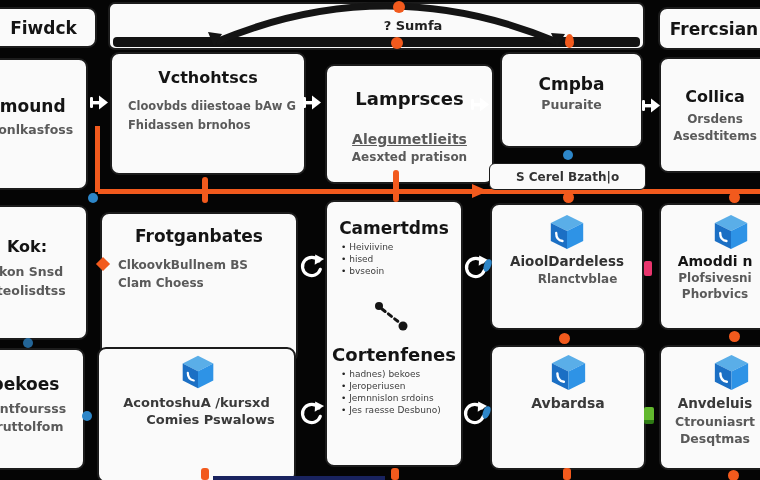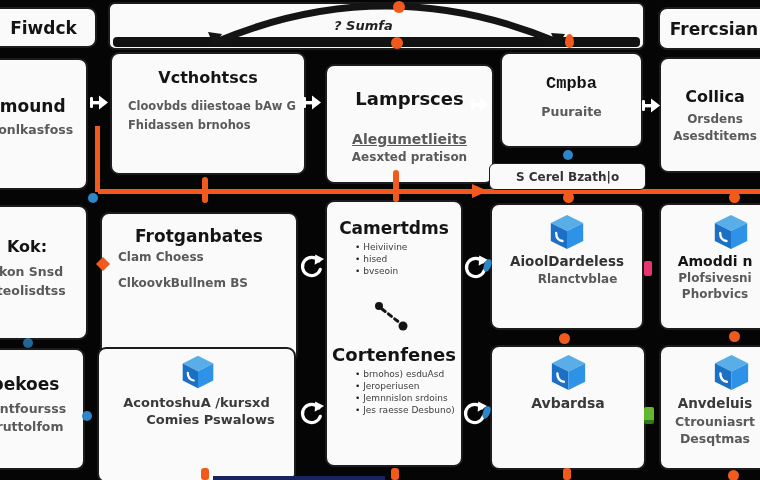--- a/index.html
+++ b/index.html
@@ -9,21 +9,21 @@
        box-sizing:border-box;text-align:center;color:#222;}
   .box .title{font-weight:bold;color:#141414;}
   .box .line{color:#5a5a5a;font-weight:600;}
   .leftpad{text-align:left;padding-left:16px;}
   .dot{position:absolute;border-radius:50%;}
   .orange{background:#f25a1d;}
   .blue{background:#2d86c8;}
   .tick{position:absolute;background:#f25a1d;border-radius:3px;}
   .bar{position:absolute;background:#f25a1d;}
   .overlay{position:absolute;left:0;top:0;pointer-events:none;}
-  .bullets{list-style:none;margin:4px 0 0 0;padding:0 0 0 28px;text-align:left;color:#3d3d3d;}
+  .bullets{list-style:none;margin:4px 0 0 0;padding:0 0 0 14px;text-align:left;color:#3d3d3d;}
   .bullets li{margin:2px 0;}
   .bullets li::before{content:"• ";color:#222;}
   .cubewrap{position:absolute;}
 </style>
 </head>
 <body>
 
 <div class="canvas">
 
   <svg width="0" height="0" style="position:absolute">
@@ -55,21 +55,21 @@
   </div>
 
   <div class="box" style="left:108px;top:2px;width:537px;height:48px;border-radius:7px;"></div>
   <div style="position:absolute;left:113px;top:37px;width:527px;height:10px;background:#121212;border-radius:4px;"></div>
 
   <svg class="overlay" width="760" height="60">
     <path d="M216 42 Q 386 -30 557 42" stroke="#141414" stroke-width="7" fill="none"></path>
     <polygon points="208,32 222,34 214,47" fill="#141414"></polygon>
     <polygon points="551,33 565,34 557,47" fill="#141414"></polygon>
   </svg>
-  <span style="position:absolute;left:334px;top:18px;width:90px;font-size:13px;color:#222;font-weight:600;font-style:italic;">? Sumfa</span>
+  <span style="position:absolute;left:368px;top:18px;width:90px;text-align:center;font-size:13px;color:#222;font-weight:600;">? Sumfa</span>
 
   <div class="dot orange" style="left:393px;top:1px;width:12px;height:12px;"></div>
   <div class="dot orange" style="left:391px;top:37px;width:12px;height:12px;"></div>
   <div class="dot orange" style="left:565px;top:34px;width:9px;height:14px;border-radius:50% 50% 50% 50%/60% 60% 40% 40%;"></div>
 
   <div class="box" style="left:658px;top:7px;width:112px;height:43px;display:flex;align-items:center;justify-content:center;">
     <span class="title" style="font-size:17px;">Frercsian</span>
   </div>
 
   <div class="box" style="left:-34px;top:58px;width:122px;height:132px;">
@@ -83,56 +83,56 @@
     <div class="line leftpad" style="font-size:11.5px;margin-top:5px;">Fhidassen brnohos</div>
   </div>
 
   <div class="box" style="left:325px;top:64px;width:169px;height:120px;">
     <div class="title" style="font-size:18px;margin-top:22px;">Lamprsces</div>
     <div class="line" style="font-size:14px;margin-top:22px;text-decoration:underline;">Alegumetlieits</div>
     <div class="line" style="font-size:12px;margin-top:3px;">Aesxted pratison</div>
   </div>
 
   <div class="box" style="left:500px;top:52px;width:143px;height:96px;">
-    <div class="title" style="font-size:17px;margin-top:20px;font-family:Liberation Mono, monospace;">Cmpba</div>
-    <div class="line" style="font-size:12.5px;margin-top:11px;">Puuraite</div>
+    <div class="title" style="font-size:17px;margin-top:20px;">Cmpba</div>
+    <div class="line" style="font-size:12.5px;margin-top:3px;">Puuraite</div>
   </div>
 
   <div class="box" style="left:659px;top:57px;width:112px;height:116px;">
     <div class="title" style="font-size:16px;margin-top:28px;">Collica</div>
     <div class="line" style="font-size:12px;margin-top:6px;">Orsdens</div>
     <div class="line" style="font-size:12px;margin-top:3px;">Asesdtitems</div>
   </div>
 
   <div class="box" style="left:489px;top:163px;width:157px;height:27px;border-radius:6px;border-width:1.5px;display:flex;align-items:center;justify-content:center;">
     <span style="font-size:12px;color:#333;font-weight:600;">S Cerel Bzath|o</span>
   </div>
 
   <div class="box" style="left:-34px;top:205px;width:122px;height:135px;">
     <div class="title" style="font-size:16px;margin-top:30px;">Kok:</div>
     <div class="line" style="font-size:12.5px;margin-top:8px;">vkon Snsd</div>
     <div class="line" style="font-size:12.5px;margin-top:4px;">oteolisdtss</div>
   </div>
 
   <div class="box" style="left:100px;top:212px;width:198px;height:151px;">
     <div class="title" style="font-size:17px;margin-top:12px;">Frotganbates</div>
+    <div class="line leftpad" style="font-size:12px;margin-top:12px;">ClkoovkBullnem BS</div>
     <div class="line leftpad" style="font-size:12px;margin-top:4px;">Clam Choess</div>
-    <div class="line leftpad" style="font-size:12px;margin-top:12px;">ClkoovkBullnem BS</div>
   </div>
 
   <div class="box" style="left:325px;top:200px;width:138px;height:267px;">
     <div class="title" style="font-size:17px;margin-top:16px;">Camertdms</div>
     <ul class="bullets" style="font-size:9px;">
       <li>Heiviivine</li>
       <li>hised</li>
       <li>bvseoin</li>
     </ul>
     <div class="title" style="font-size:18px;margin-top:68px;">Cortenfenes</div>
     <ul class="bullets" style="font-size:9px;">
-      <li>brnohos) esduAsd</li>
+      <li>hadnes) bekoes</li>
       <li>Jeroperiusen</li>
       <li>Jemnnislon srdoins</li>
       <li>Jes raesse Desbuno)</li>
     </ul>
   </div>
   <svg class="overlay" width="760" height="480" style="z-index:3;">
     <circle cx="379" cy="306" r="4" fill="#141414"></circle>
     <line x1="382" y1="309" x2="400" y2="323" stroke="#141414" stroke-width="3" stroke-dasharray="4 4" stroke-linecap="round"></line>
     <circle cx="403" cy="326" r="4.5" fill="#141414"></circle>
   </svg>

